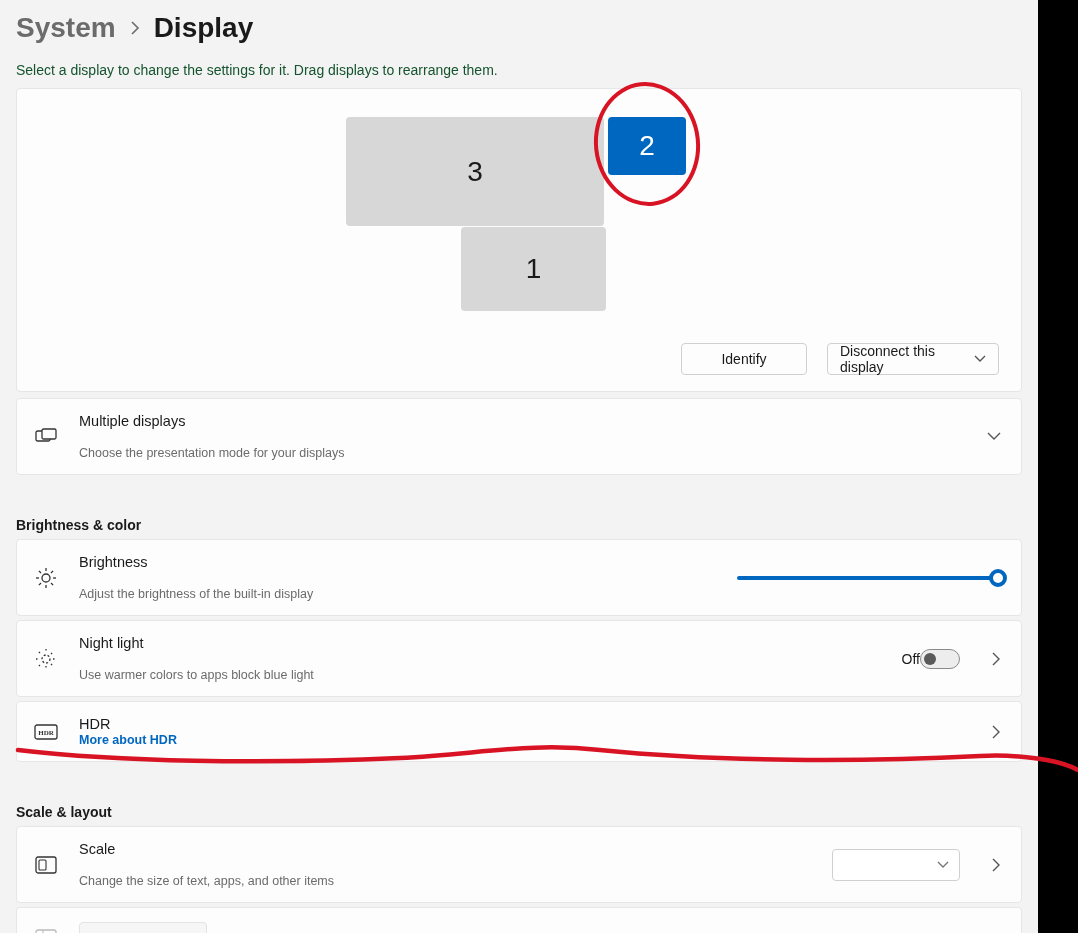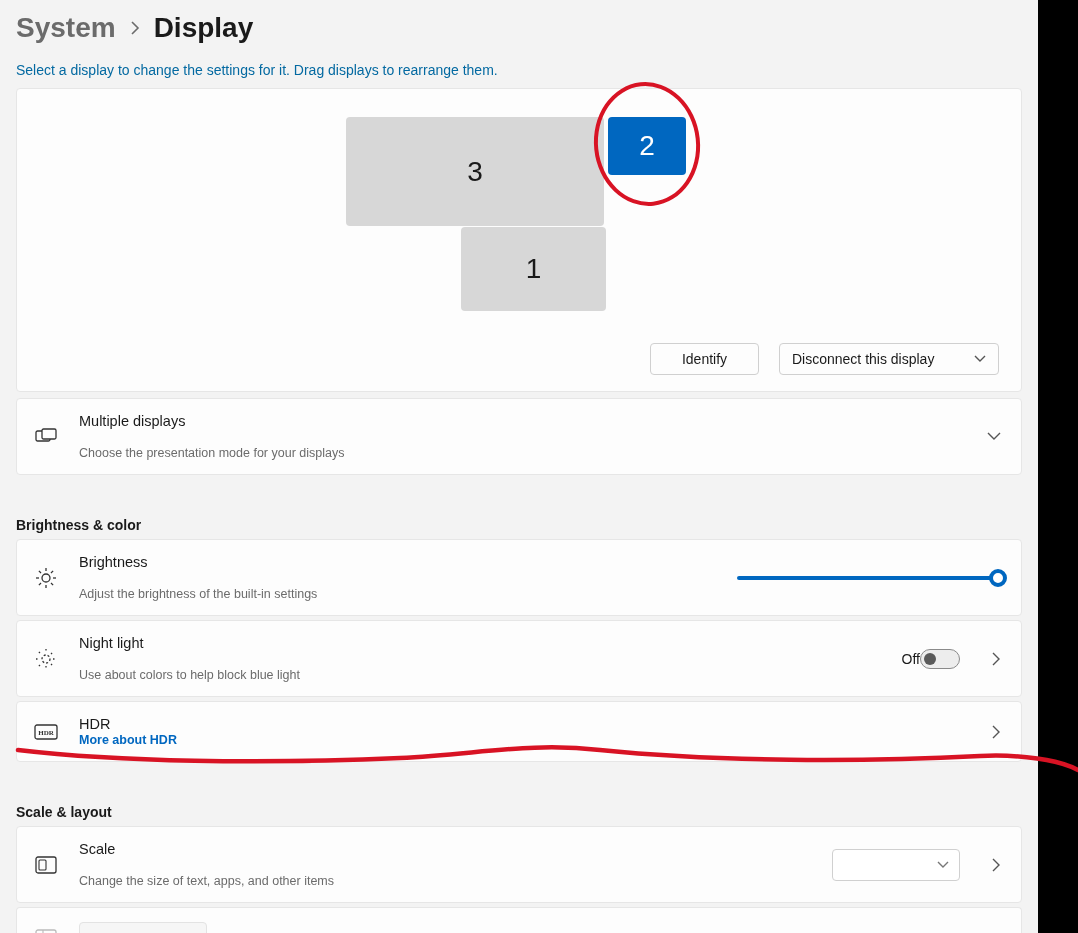--- a/index.html
+++ b/index.html
@@ -33,21 +33,21 @@
     margin-bottom: 18px;
     font-size: 28px;
     font-weight: 600;
   }
   .crumb-parent { color: #6b6b6b; font-weight: 600; cursor: pointer; }
   .crumb-sep { color: #6b6b6b; font-size: 18px; }
   .crumb-current { color: #1a1a1a; }
 
   .helper {
     font-size: 14px;
-    color: #0369a1;
+    color: #14532d;
     margin-bottom: 10px;
   }
 
   
   .card {
     background: #fdfdfd;
     border: 1px solid #e6e6e6;
     border-radius: 4px;
   }
   .arrange {
@@ -85,22 +85,22 @@
     background: #fdfdfd;
     border: 1px solid #d0d0d0;
     border-radius: 4px;
     font-size: 14px;
     height: 32px;
     display: flex;
     align-items: center;
     justify-content: center;
     cursor: pointer;
   }
-  .btn-identify { width: 109px; }
-  .btn-disconnect { width: 220px; gap: 10px; padding: 0 12px; justify-content: space-between; }
+  .btn-identify { width: 126px; }
+  .btn-disconnect { width: 172px; gap: 10px; padding: 0 12px; justify-content: space-between; }
 
   
   .row {
     display: flex;
     align-items: center;
     padding: 14px 20px 14px 14px;
     gap: 18px;
     margin-top: 4px;
   }
   .row-icon {
@@ -268,21 +268,21 @@
             <line x1="18" y1="11" x2="21" y2="11"></line>
             <line x1="3.9" y1="3.9" x2="6" y2="6"></line>
             <line x1="16" y1="16" x2="18.1" y2="18.1"></line>
             <line x1="3.9" y1="18.1" x2="6" y2="16"></line>
             <line x1="16" y1="6" x2="18.1" y2="3.9"></line>
           </g>
         </svg>
     </div>
     <div class="row-text">
       <div class="row-title">Brightness</div>
-      <div class="row-sub">Adjust the brightness of the built-in settings</div>
+      <div class="row-sub">Adjust the brightness of the built-in display</div>
     </div>
     <div class="slider">
       <div class="track"></div>
       <div class="thumb"></div>
     </div>
   </div>
 
   <div class="card row">
     <div class="row-icon">
       <svg width="22" height="22" viewBox="0 0 22 22">
@@ -294,21 +294,21 @@
             <line x1="18" y1="11" x2="21" y2="11"></line>
             <line x1="3.9" y1="3.9" x2="6" y2="6"></line>
             <line x1="16" y1="16" x2="18.1" y2="18.1"></line>
             <line x1="3.9" y1="18.1" x2="6" y2="16"></line>
             <line x1="16" y1="6" x2="18.1" y2="3.9"></line>
           </g>
         </svg>
     </div>
     <div class="row-text">
       <div class="row-title">Night light</div>
-      <div class="row-sub">Use about colors to help block blue light</div>
+      <div class="row-sub">Use warmer colors to apps block blue light</div>
     </div>
     <div class="toggle-wrap">
       <span class="toggle-label">Off</span>
       <div class="toggle"></div>
     </div>
     <span class="chev">
       <svg width="9" height="14" viewBox="0 0 9 14">
           <path d="M1 1 L7 7 L1 13" fill="none" stroke="#555" stroke-width="1.4"></path>
         </svg>
     </span>

